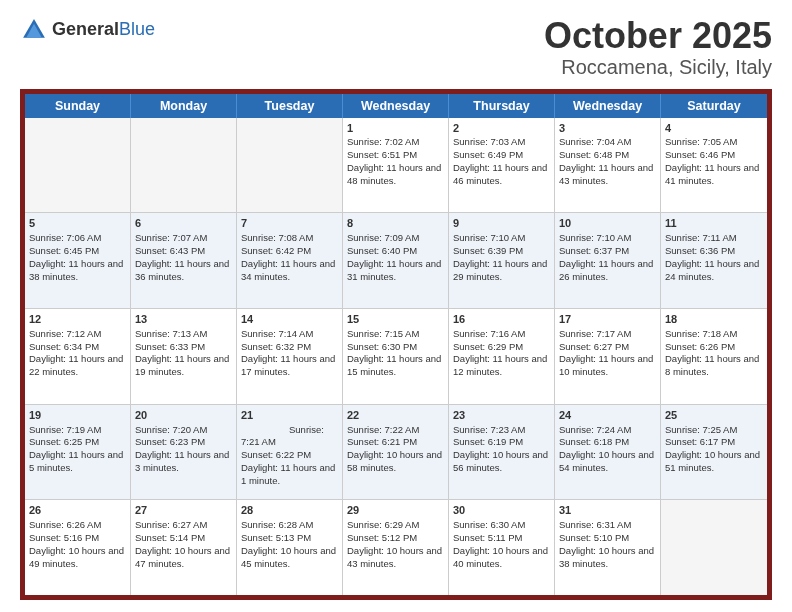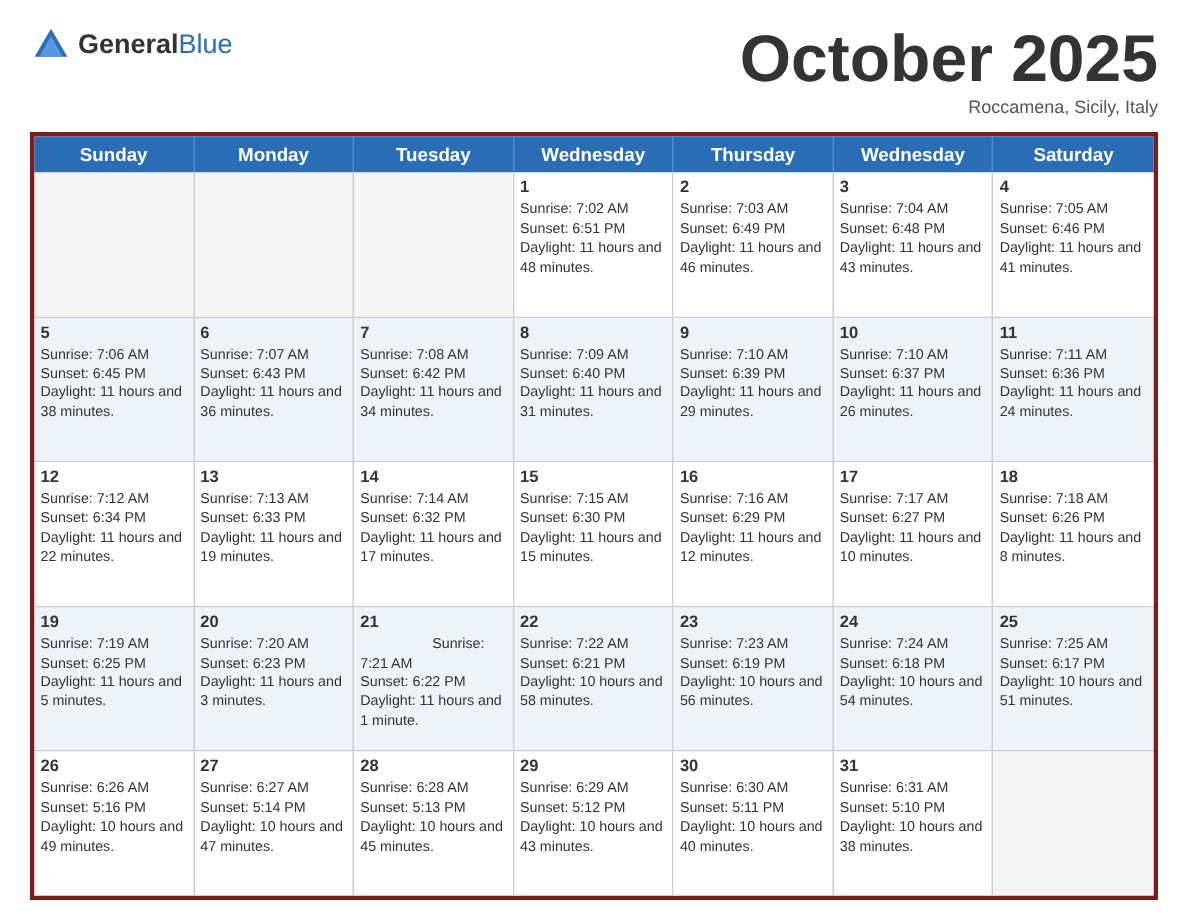--- a/index.html
+++ b/index.html
@@ -44,34 +44,34 @@
       color: #2a6db5;
     }
     .logo-icon {
       width: 28px;
       height: 28px;
     }
     .title-block {
       text-align: right;
     }
     .month-title {
-      font-size: 44px;
+      font-size: 36px;
       font-weight: bold;
       color: #333;
       line-height: 1.1;
     }
     .location {
-      font-size: 12px;
+      font-size: 20px;
       color: #555;
     }
     .calendar {
       flex: 1;
       display: flex;
       flex-direction: column;
-      border: 3px solid #7f1d1d;
+      border: 5px solid #7f1d1d;
     }
     .cal-header-row {
       display: grid;
       grid-template-columns: repeat(7, 1fr);
       background-color: #2a6db5;
     }
     .cal-header-cell {
       color: #fff;
       font-size: 12.5px;
       font-weight: bold;

